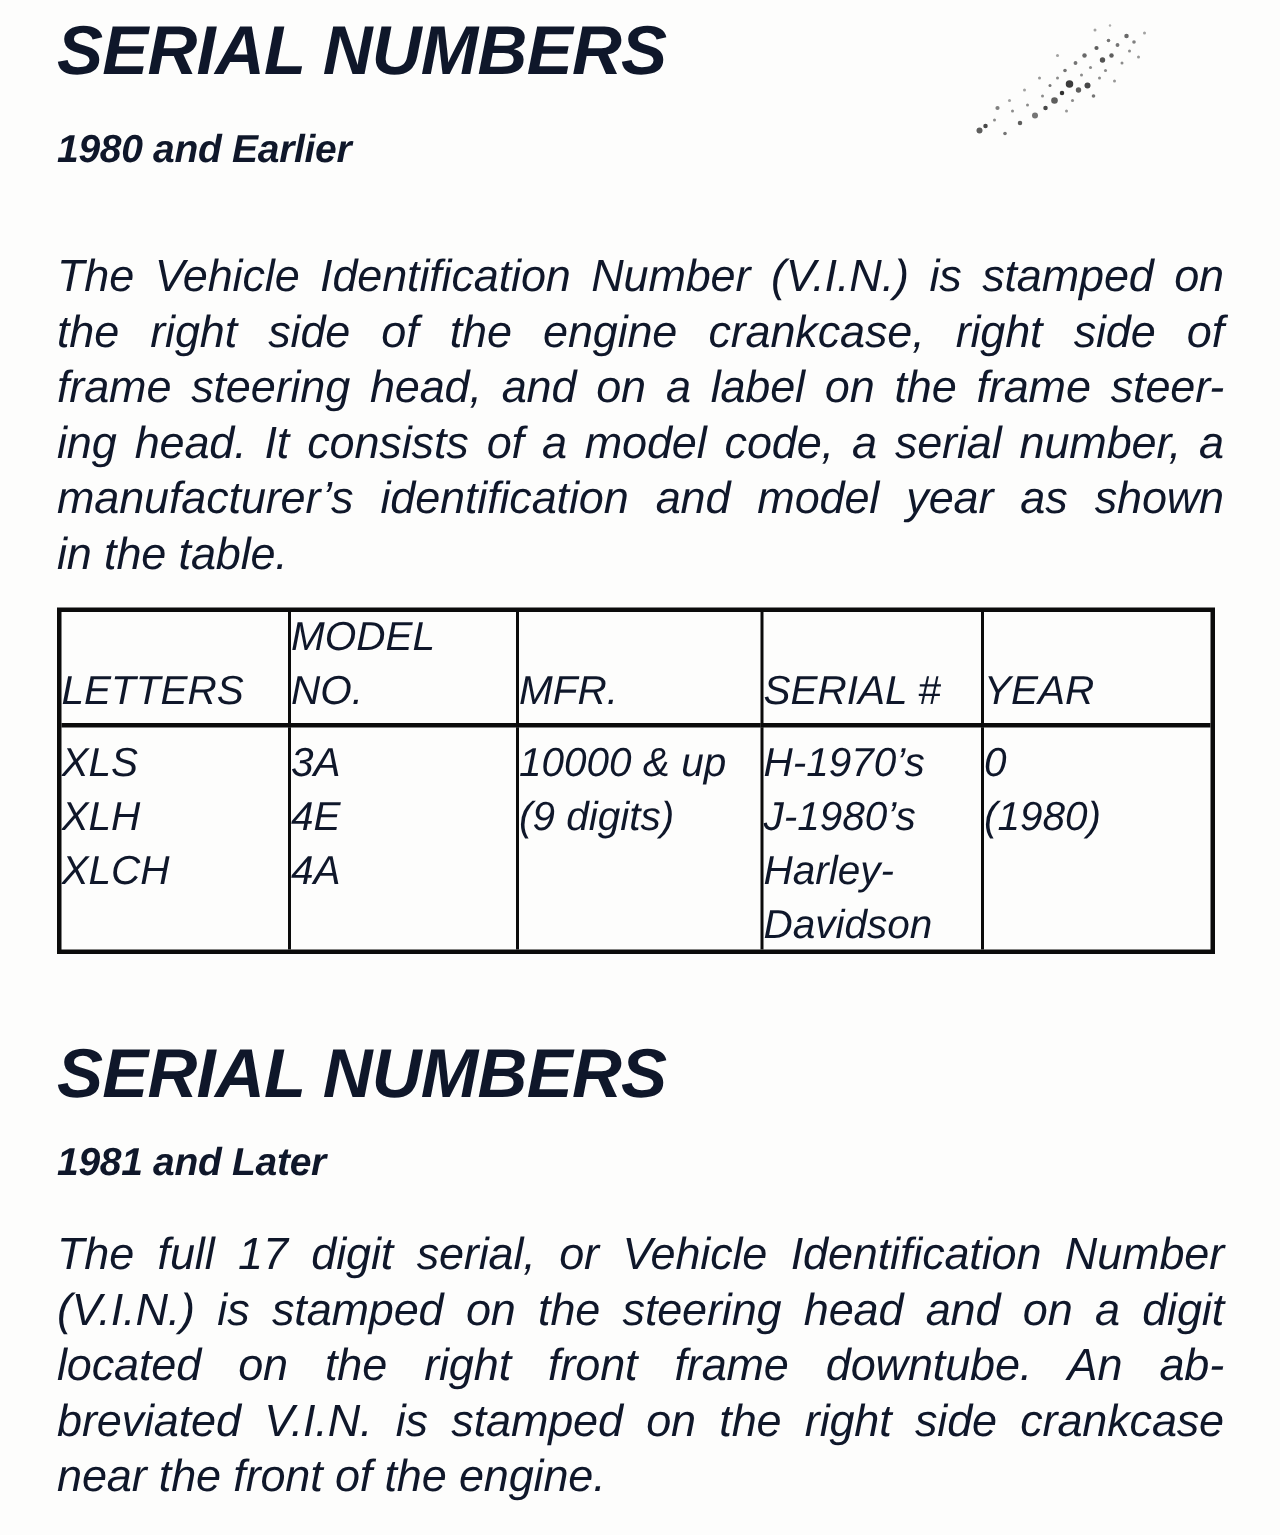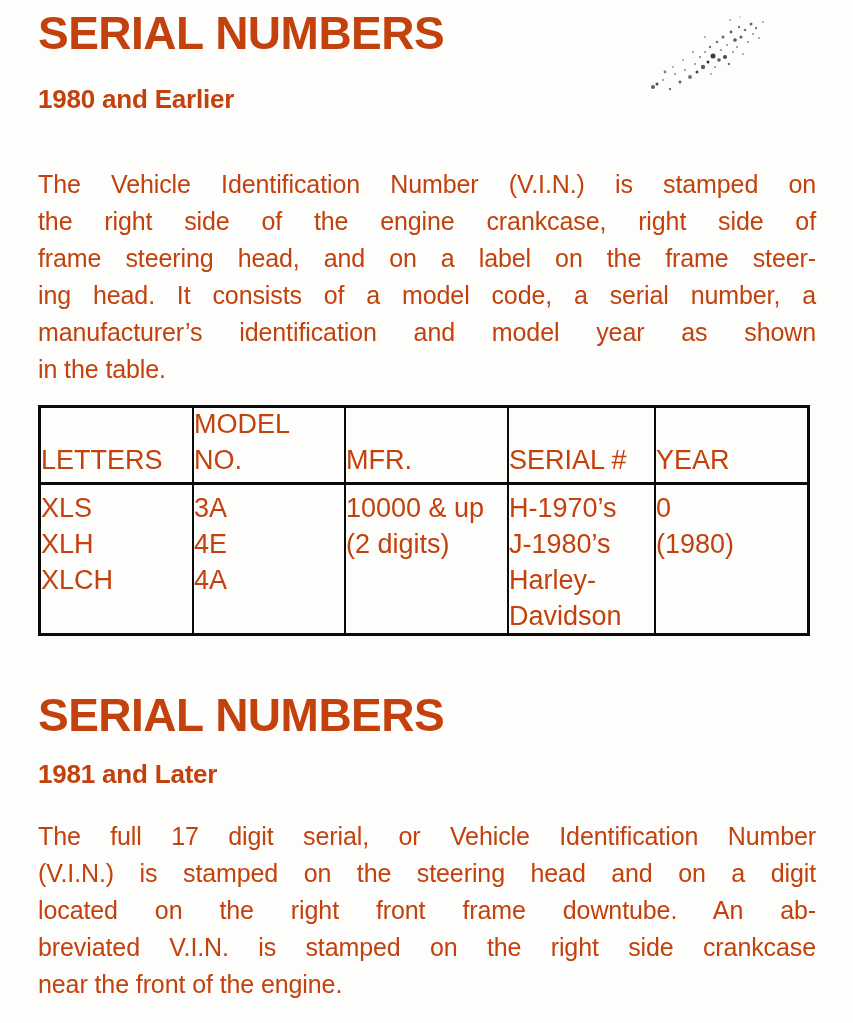--- a/index.html
+++ b/index.html
@@ -2,23 +2,24 @@
 <html><head>
 <meta charset="utf-8">
 <style>
   * { margin: 0; padding: 0; box-sizing: border-box; }
   html, body { background: #e8e8e8; }
   .page {
     position: relative;
     width: 853px;
     height: 1023px;
     background: #fdfdfc;
-    color: #c2410c;
+    color: #0f172a;
     font-family: "Liberation Sans", "DejaVu Sans", sans-serif;
     overflow: hidden;
+    font-style: italic;
   }
   .h1 {
     position: absolute;
     left: 38px;
     font-size: 46px;
     font-weight: bold;
     letter-spacing: -0.5px;
     line-height: 1;
     white-space: nowrap;
   }
@@ -39,21 +40,21 @@
     position: absolute;
     left: 645px;
     top: 12px;
     width: 130px;
     height: 95px;
   }
   .para {
     position: absolute;
     left: 38px;
     width: 778px;
-    font-size: 25px;
+    font-size: 30px;
     line-height: 37px;
     letter-spacing: -0.1px;
   }
   .para-a { top: 166px; }
   .para-b { top: 818px; }
   .para .tline {
     text-align: justify;
     text-align-last: justify;
     white-space: normal;
   }
@@ -184,21 +185,21 @@
         <div class="tline">XLH</div>
         <div class="tline">XLCH</div>
       </div>
     <div class="cell bcell col-1">
         <div class="tline">3A</div>
         <div class="tline">4E</div>
         <div class="tline">4A</div>
       </div>
     <div class="cell bcell col-2">
         <div class="tline">10000 &amp; up</div>
-        <div class="tline">(2 digits)</div>
+        <div class="tline">(9 digits)</div>
       </div>
     <div class="cell bcell col-3">
         <div class="tline">H-1970’s</div>
         <div class="tline">J-1980’s</div>
         <div class="tline">Harley-</div>
         <div class="tline">Davidson</div>
       </div>
     <div class="cell bcell col-4">
         <div class="tline">0</div>
         <div class="tline">(1980)</div>

